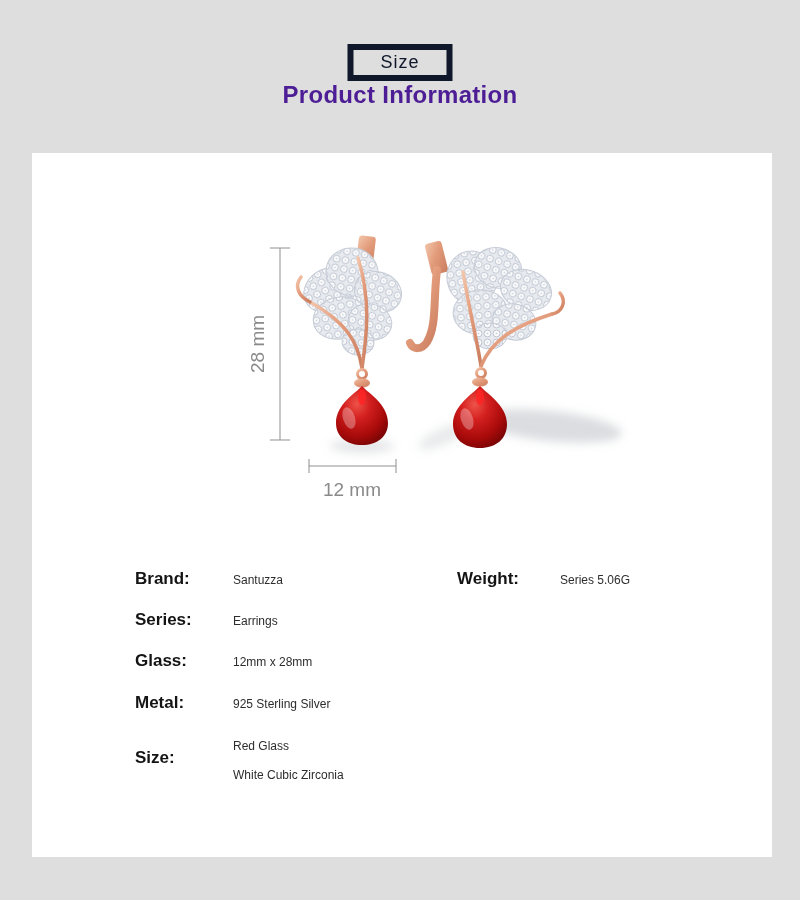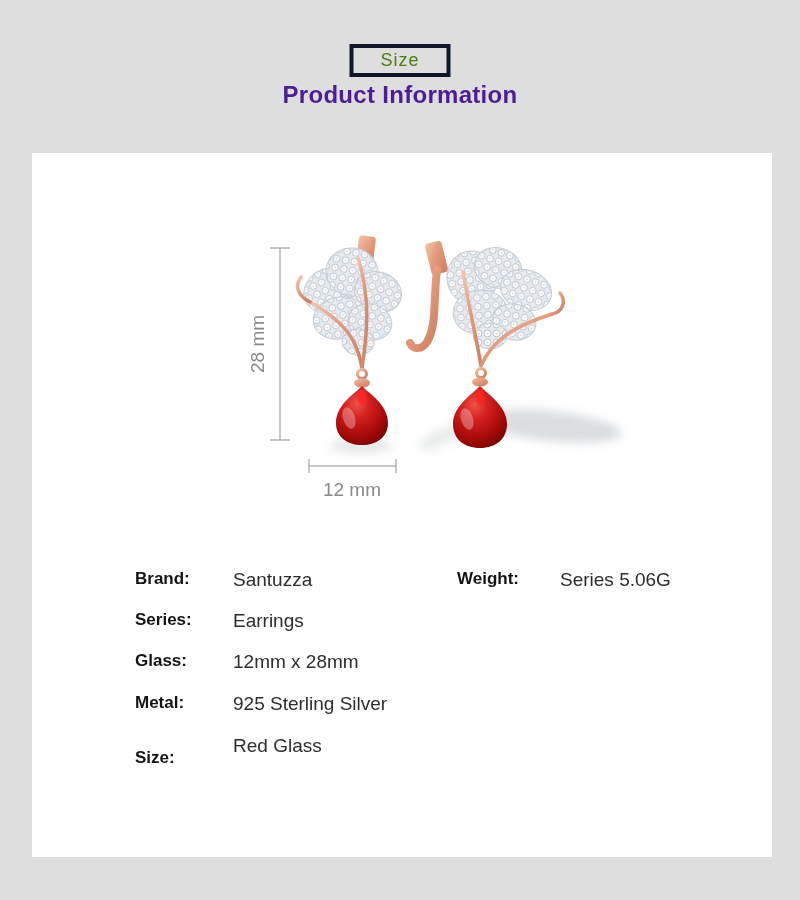--- a/index.html
+++ b/index.html
@@ -5,40 +5,40 @@
   * { margin:0; padding:0; box-sizing:border-box; }
   html,body { width:800px; height:900px; }
   body {
     position:relative;
     background:#dedede;
     font-family:"Liberation Sans","DejaVu Sans",sans-serif;
     overflow:hidden;
   }
   .size-tag {
     position:absolute; top:44px; left:50%; transform:translateX(-50%);
-    border:4px solid #0f172a; color:#4d7c0f;
+    border:6px solid #0f172a; color:#0f172a;
     font-size:18px; line-height:25px; padding:0 27px; letter-spacing:1px;
     background:transparent;
   }
   .page-title {
     position:absolute; top:81px; left:0; width:100%;
     text-align:center; font-size:24px; font-weight:bold;
     color:#4c1d95; letter-spacing:0.3px;
   }
   .card {
     position:absolute; left:32px; top:153px; width:740px; height:704px;
     background:#ffffff;
   }
   .earrings-svg { position:absolute; left:208px; top:77px; }
   .spec-label {
     position:absolute; font-size:17px; font-weight:bold;
     color:#141414; line-height:20px; white-space:nowrap;
   }
   .spec-value {
-    position:absolute; font-size:19px; color:#2d2d2d;
+    position:absolute; font-size:12px; color:#2d2d2d;
     line-height:20px; white-space:nowrap;
   }
   
   .lbl-brand  { left:103px; top:416px; }
   .val-brand  { left:201px; top:417px; }
   .lbl-series { left:103px; top:457px; }
   .val-series { left:201px; top:458px; }
   .lbl-size   { left:103px; top:498px; }
   .val-size   { left:201px; top:499px; }
   .lbl-metal  { left:103px; top:540px; }
@@ -154,16 +154,17 @@
   <div class="spec-value val-series">Earrings</div>
 
   <div class="spec-label lbl-size">Glass:</div>
   <div class="spec-value val-size">12mm x 28mm</div>
 
   <div class="spec-label lbl-metal">Metal:</div>
   <div class="spec-value val-metal">925 Sterling Silver</div>
 
   <div class="spec-label lbl-stone">Size:</div>
   <div class="spec-value val-stone1">Red Glass</div>
+  <div class="spec-value val-stone2">White Cubic Zirconia</div>
 
   <div class="spec-label lbl-weight">Weight:</div>
   <div class="spec-value val-weight">Series 5.06G</div>
 </div>
 
 </body></html>

